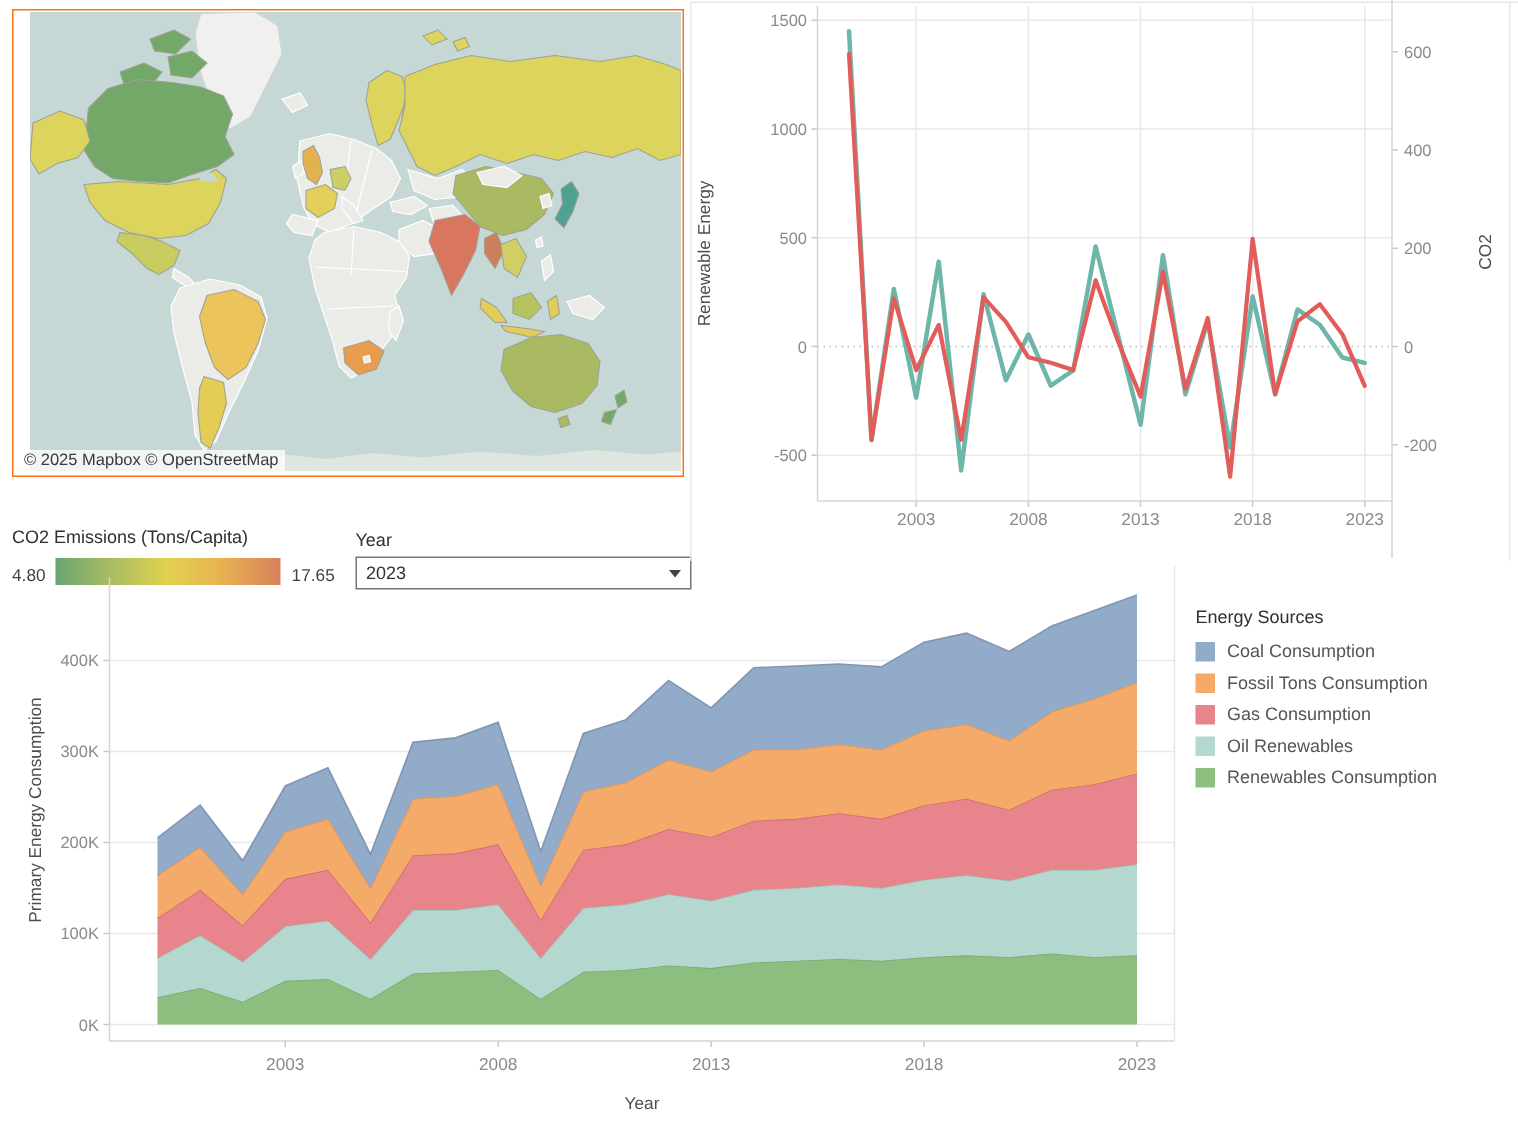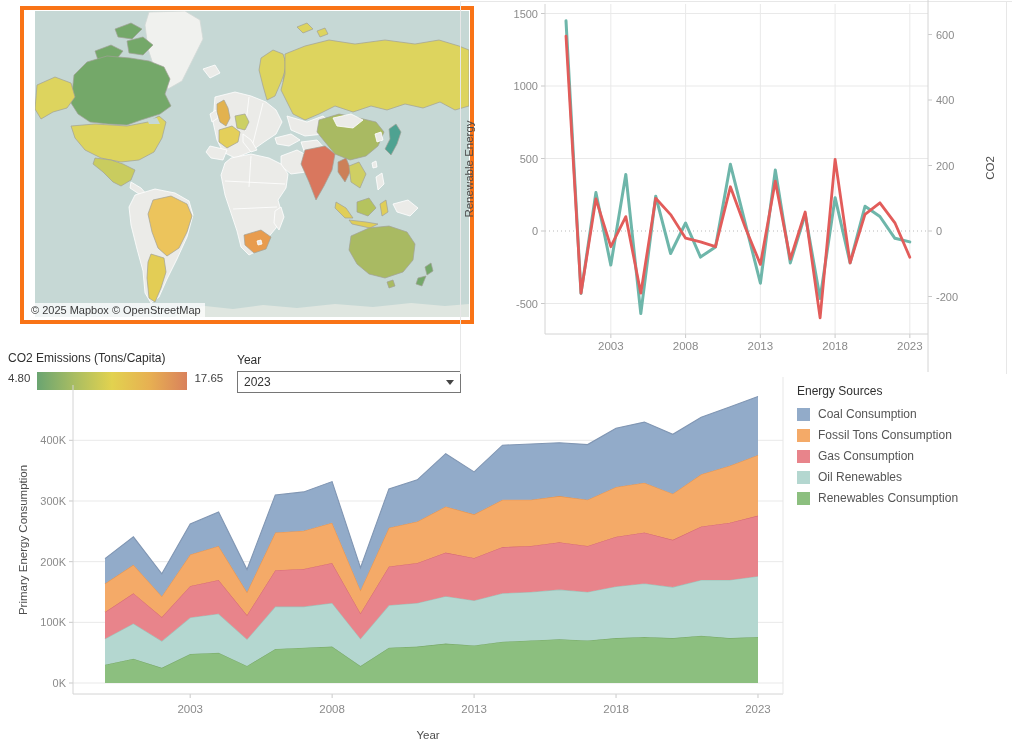--- a/index.html
+++ b/index.html
@@ -12,40 +12,40 @@
   .grid{stroke:#e9e9e9;stroke-width:1;}
   .zeroline{stroke:#b9b9b9;stroke-width:1;stroke-dasharray:1 3;}
   .tickmark{stroke:#c9c9c9;stroke-width:1;}
   .axis{stroke:#d4d4d4;stroke-width:1;}
   .pborder{stroke:#e7e7e7;stroke-width:1;}
   .country{stroke:#a0a096;stroke-width:0.7;}
   .land{stroke:#ffffff;stroke-width:0.8;}
   .border{stroke:#ffffff;stroke-width:0.8;fill:none;}
   .water{stroke:none;}
   #map-frame{position:absolute;left:8px;top:6px;width:446px;height:310px;
-             border:4px solid #f97316;background:#fff;margin-left:12px;}
+             border:1px solid #f97316;background:#fff;}
   #map-svg{position:absolute;left:11px;top:1px;width:434px;height:306px;}
   #map-attrib{position:absolute;left:3px;bottom:3px;background:rgba(255,255,255,0.75);
               font-size:11px;color:#3a3a3a;padding:1px 4px;white-space:nowrap;}
   .block-title{font-size:12px;color:#2f2f2f;margin-top:28px;}
   #co2-legend{position:absolute;left:8px;top:323px;}
-  .grad-row{display:flex;align-items:flex-start;margin-top:7px;}
+  .grad-row{display:flex;align-items:flex-end;margin-top:7px;}
   .grad-min,.grad-max{font-size:11.5px;color:#424242;}
   .grad-min{margin-right:7px;}
   .grad-max{margin-left:7px;}
   #co2-gradient{width:150px;height:18px;}
   #year-filter{position:absolute;left:237px;top:325px;width:224px;}
   #year-dropdown{margin-top:4px;height:20px;border:1px solid #767676;background:#fff;
                  display:flex;align-items:center;justify-content:space-between;
                  padding:0 6px;font-size:12px;color:#333;cursor:pointer;}
   .caret{width:0;height:0;border-left:4px solid transparent;border-right:4px solid transparent;
          border-top:5px solid #444;}
   #line-svg{position:absolute;left:460px;top:0;width:552px;height:375px;}
   #area-svg{position:absolute;left:0;top:375px;width:1012px;height:373px;}
-  #energy-legend{position:absolute;left:797px;top:356px;width:215px;}
+  #energy-legend{position:absolute;left:797px;top:376px;width:215px;}
   #energy-legend .block-title{margin-bottom:9px;}
   .leg-row{display:flex;align-items:flex-end;margin-bottom:7px;}
   .swatch{width:13px;height:13px;margin-right:8px;flex:none;}
   .leg-label{font-size:12px;color:#555;}
 </style>
 </head>
 <body>
 
 <div id="dash">
 

